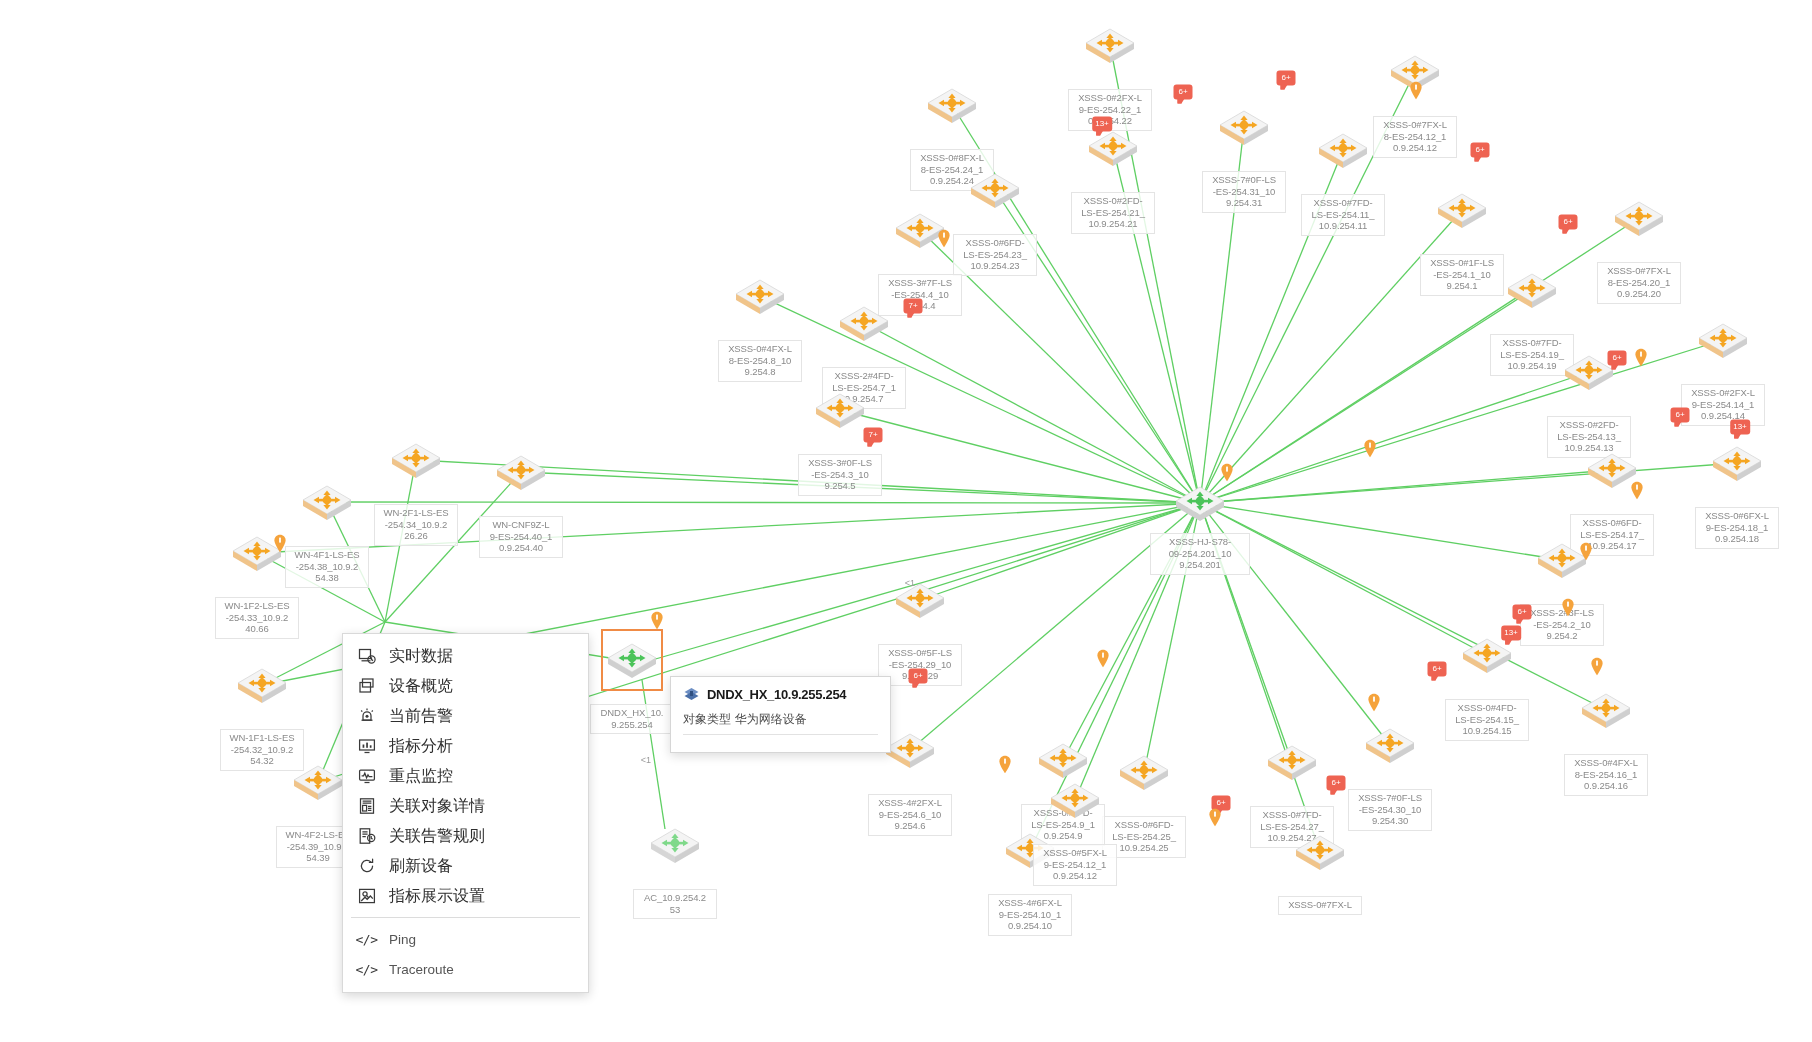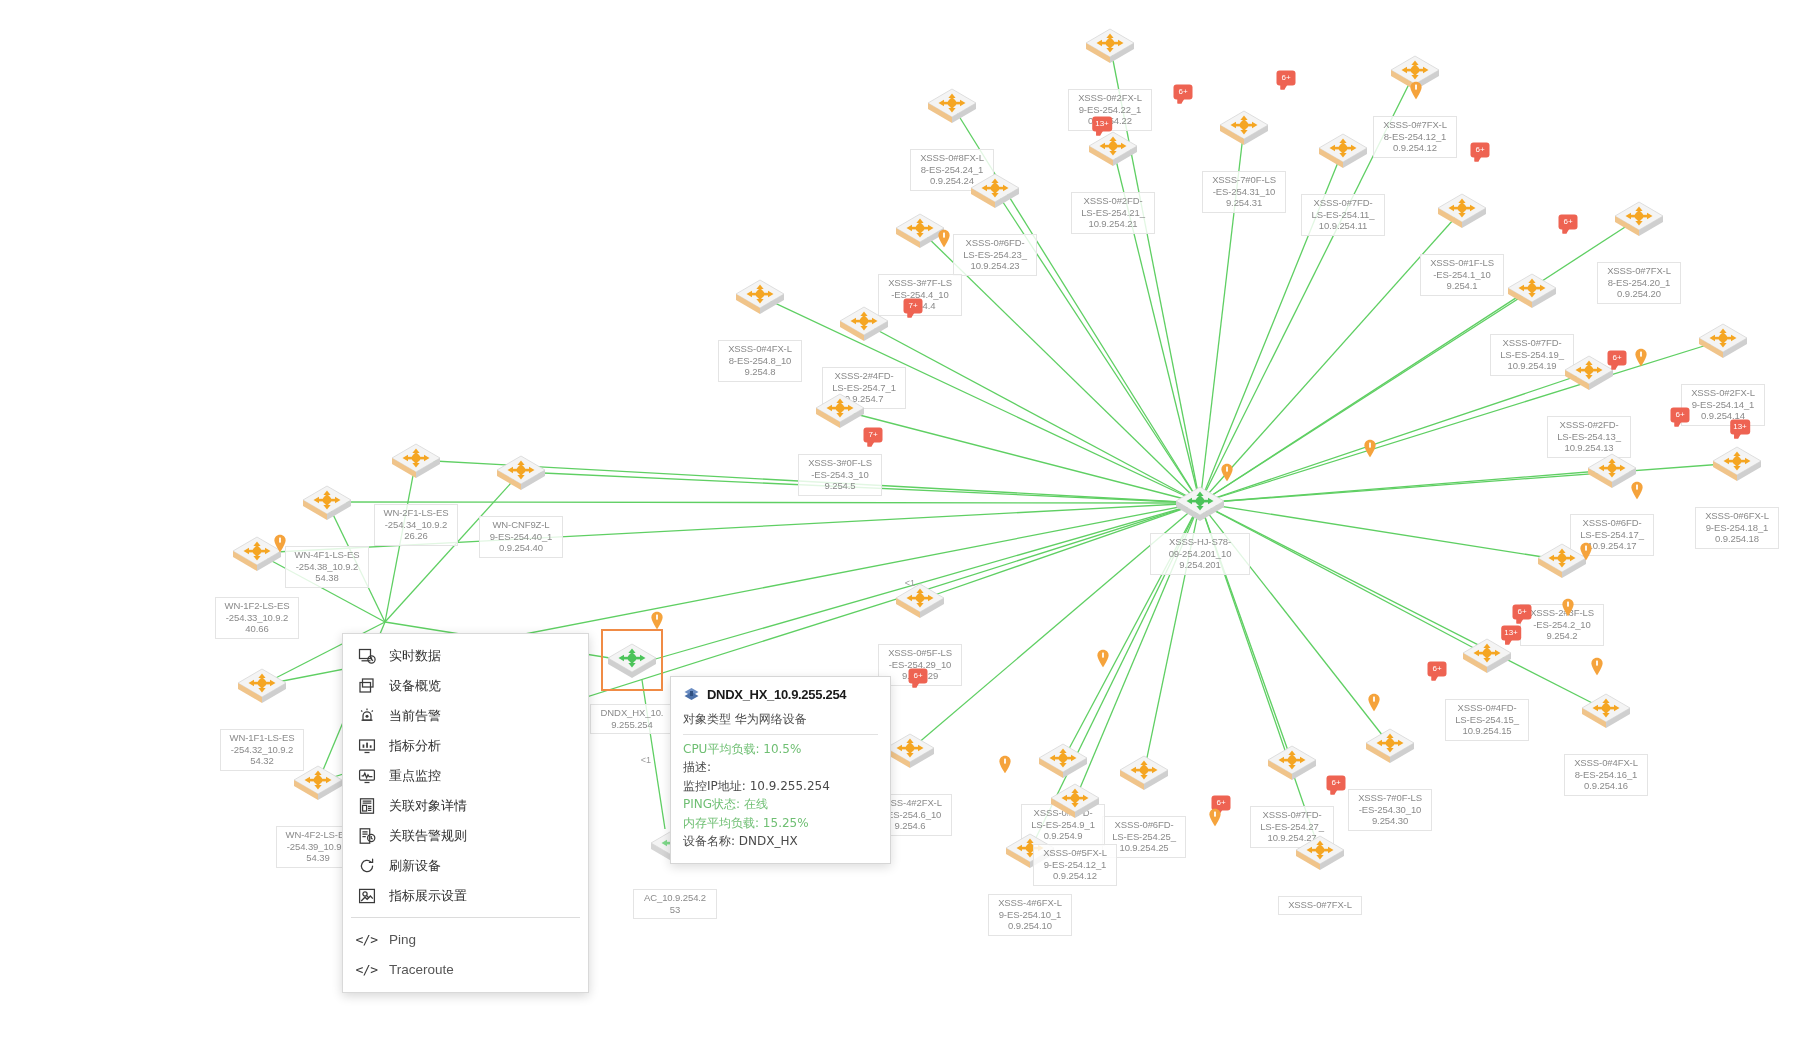--- a/index.html
+++ b/index.html
@@ -121,21 +121,21 @@
     cursor: default;
   }
   .mi .mi-ico {
     width: 19px; height: 19px;
     margin-right: 13px;
     flex: 0 0 19px;
     display: flex; align-items: center; justify-content: center;
     color: #3c3c3c;
   }
   .mi .mi-txt {
-    font-size: 13px;
+    font-size: 16px;
     color: #2f2f2f;
     font-family: "DejaVu Sans", "Liberation Sans", sans-serif;
   }
   .mi.code .mi-ico {
     font-family: "DejaVu Sans Mono", monospace;
     font-size: 13px;
     color: #3a3a3a;
     letter-spacing: -0.5px;
   }
   .mi.code .mi-txt { font-size: 13.5px; color:#555; font-family:"Liberation Sans",sans-serif; }
@@ -1174,23 +1174,15 @@
         <svg width="17" height="15" viewBox="0 0 17 15">
           <polygon points="8.5,1 15.5,5 8.5,9 1.5,5" fill="#6d8fc4"></polygon>
           <polygon points="8.5,5 15.5,9 8.5,13 1.5,9" fill="#4a6fa8"></polygon>
           <rect x="7" y="4" width="3" height="5" fill="#2f4f80"></rect>
         </svg>
       </span>
       <span id="tt-title">DNDX_HX_10.9.255.254</span>
     </div>
     <div class="tt-row">对象类型 华为网络设备</div>
     <div id="tt-sep"></div>
-    <div id="tt-rows">
-        <div class="tt-row green">CPU平均负载: 10.5%</div>
-        <div class="tt-row">描述:</div>
-        <div class="tt-row">监控IP地址: 10.9.255.254</div>
-        <div class="tt-row green">PING状态: 在线</div>
-        <div class="tt-row green">内存平均负载: 15.25%</div>
-        <div class="tt-row">设备名称: DNDX_HX</div>
-      </div>
   </div>
 
 </div>
 
 </body></html>

